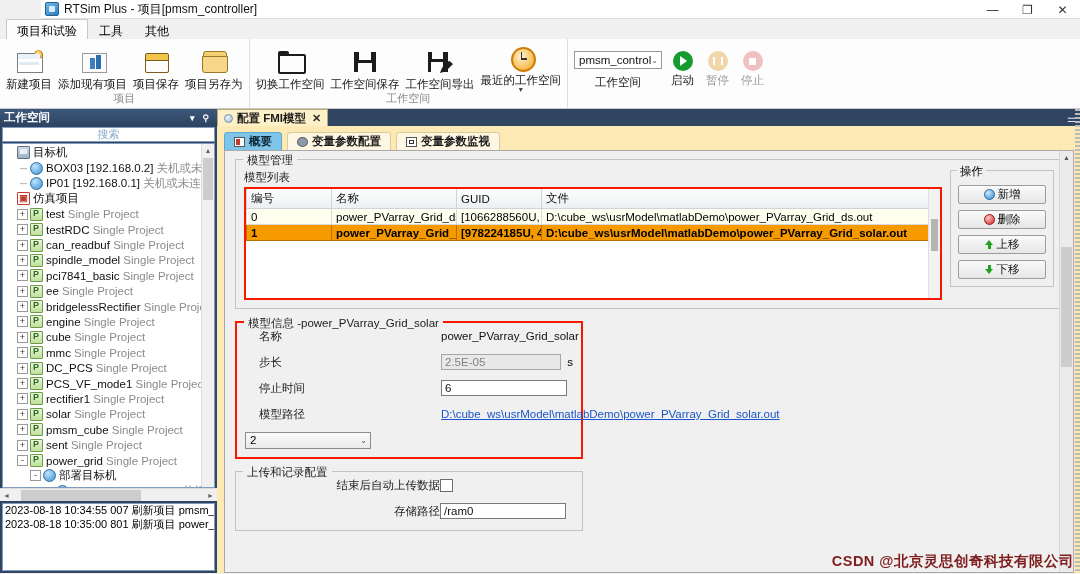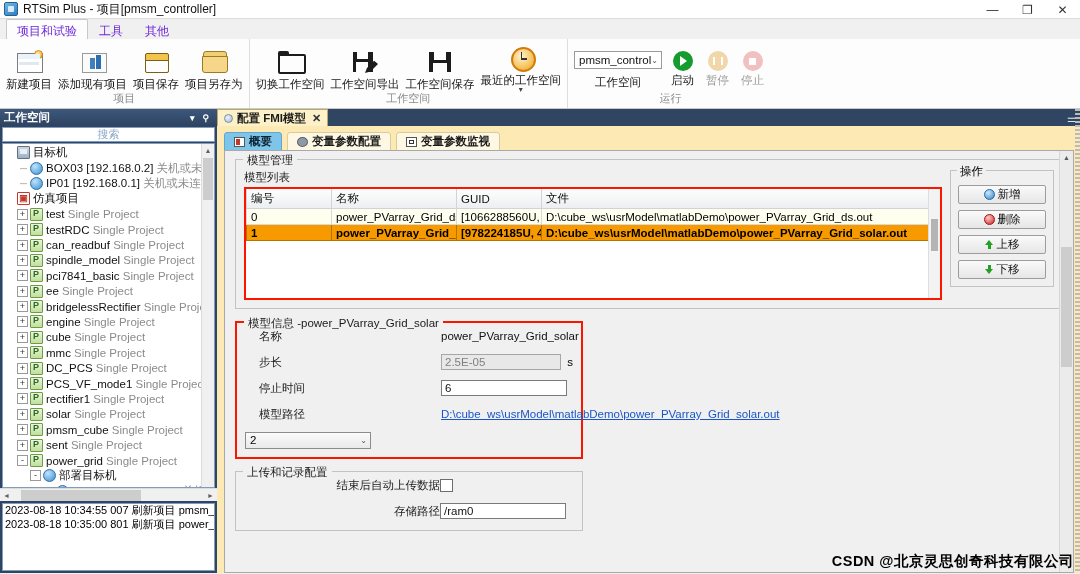--- a/index.html
+++ b/index.html
@@ -6,41 +6,41 @@
   html, body { margin:0; padding:0; }
   body {
     width:1080px; height:574px; overflow:hidden;
     font-family:"Liberation Sans", sans-serif;
     font-size:12px; color:#000; background:#f0f0f0;
     -webkit-font-smoothing:none;
   }
   
   #titlebar{
     height:19px; background:#ffffff; display:flex; align-items:center;
-    border-bottom:1px solid #dcdcdc; position:relative;
+    border-bottom:1px solid #dcdcdc; position:relative;margin-left:41px;
   }
   #titlebar .app-ico{
     width:14px;height:14px;margin-left:4px;margin-right:5px;flex:0 0 auto;
     background:linear-gradient(145deg,#6fb7e8,#2f7fc4);
     border:1px solid #24618f;border-radius:2px;position:relative;
   }
   #titlebar .app-ico::after{
     content:"";position:absolute;left:3px;top:3px;width:6px;height:6px;
     background:#fff;border-radius:1px;opacity:.8;
   }
   #titlebar .ttl{ font-size:12px; color:#111; }
   .wbtns{ position:absolute; right:0; top:0; height:19px; display:flex; }
   .wbtn{ width:35px;height:19px;display:flex;align-items:center;justify-content:center;
          color:#333;font-size:12px; line-height:1;}
 
   
   #ribbon{ background:#f4f4f4; border-bottom:1px solid #c8c8c8; }
   #ribtabs{ display:flex; height:20px; padding-left:6px; background:#f0f0f0;}
   .ribtab{
-    padding:2px 10px 0 10px; font-size:12px; color:#6d28d9; line-height:18px;
+    padding:2px 10px 0 10px; font-size:12px; color:#000000; line-height:18px;
     border:1px solid transparent; border-bottom:none;
   }
   .ribtab.active{ background:#fdfdfd; border-color:#c8c8c8; border-radius:2px 2px 0 0; }
   #ribbody{ height:69px; background:#fdfdfd; display:flex; position:relative; }
   .rgroup{ display:flex; flex-direction:column; align-items:center; position:relative; padding:0 3px;}
   .rgroup + .rgroup{ border-left:1px solid #dedede; }
   .ritems{ display:flex; align-items:flex-end; height:53px; padding-top:3px;}
   .ritem{
     width:auto; min-width:36px; display:flex; flex-direction:column;
     align-items:center; justify-content:flex-start; padding:2px 3px 0 3px; cursor:default;
@@ -225,21 +225,21 @@
      padding:0 3px; display:flex; align-items:center; color:#111; }
   .inp.ro{ background:#e8e8e8; color:#808080; border-color:#a6a6a6; }
   .unit{ margin-left:6px; font-size:11.5px; }
   .lnk{ color:#1a55c8; text-decoration:underline; font-size:11.5px; }
   .sel2{ width:126px; height:17px; border:1px solid #8c8c8c;
      background:linear-gradient(#fbfbfb,#e9e9e9); font-size:11.5px; display:flex;
      align-items:center; justify-content:space-between; padding:0 3px 0 4px; }
   .cbx{ width:13px;height:13px;border:1px solid #6d6d6d;background:#fff; }
 
   .grp.redoutline{ border:2px solid #fa1700; }
-  #watermark{ position:absolute; right:6px; bottom:2px; font-size:14.5px; color:#000000;
+  #watermark{ position:absolute; right:6px; bottom:2px; font-size:14.5px; color:#7f1d1d;
      font-weight:bold; white-space:nowrap; letter-spacing:.5px;}
   .panelsb{ position:absolute; right:0; top:0; width:14px; bottom:0; background:#ebebeb;
      border-left:1px solid #d6d6d6;}
   .panelsb .ar{ height:14px; text-align:center; font-size:7px; color:#5a5a5a; line-height:14px;}
   .panelsb .th{ position:absolute; left:1px; right:1px; top:96px; height:120px; background:#cdcdcd;}
   .dashed-edge{ position:absolute; right:0; top:0; bottom:0; width:5px;
      background:repeating-linear-gradient(#bbb,#bbb 2px,transparent 2px,transparent 4px); }
 </style>
 </head>
 <body>
@@ -289,31 +289,31 @@
       <div class="gtitle">项目</div>
     </div>
 
     <div class="rgroup">
       <div class="ritems">
         <div class="ritem">
           <span class="ico ico-folder"></span>
           <span class="lbl">切换工作空间</span>
         </div>
         <div class="ritem">
+          <span class="ico ico-floppy">
+              <i></i>
+            </span>
+          <span class="lbl">工作空间保存</span>
+        </div>
+        <div class="ritem">
           <span class="ico ico-floppy2">
               <i></i>
               <b></b>
             </span>
           <span class="lbl">工作空间导出</span>
-        </div>
-        <div class="ritem">
-          <span class="ico ico-floppy">
-              <i></i>
-            </span>
-          <span class="lbl">工作空间保存</span>
         </div>
         <div class="ritem">
           <span class="ico ico-clock">
               <i></i>
               <b></b>
             </span>
           <span class="lbl">最近的工作空间</span>
           <span class="sub">▾</span>
         </div>
       </div>
@@ -335,21 +335,20 @@
         </div>
         <div class="runbtn dim" style="padding-top:6px;">
           <span class="circ amber"></span>
           <span class="lbl">暂停</span>
         </div>
         <div class="runbtn dim" style="padding-top:6px;">
           <span class="circ red"></span>
           <span class="lbl">停止</span>
         </div>
       </div>
-      <div class="gtitle">运行</div>
     </div>
 
   </div>
 </div>
 
 <div id="body">
 
   <div id="leftdock">
     <div class="dockhdr">
       <span>工作空间</span>

